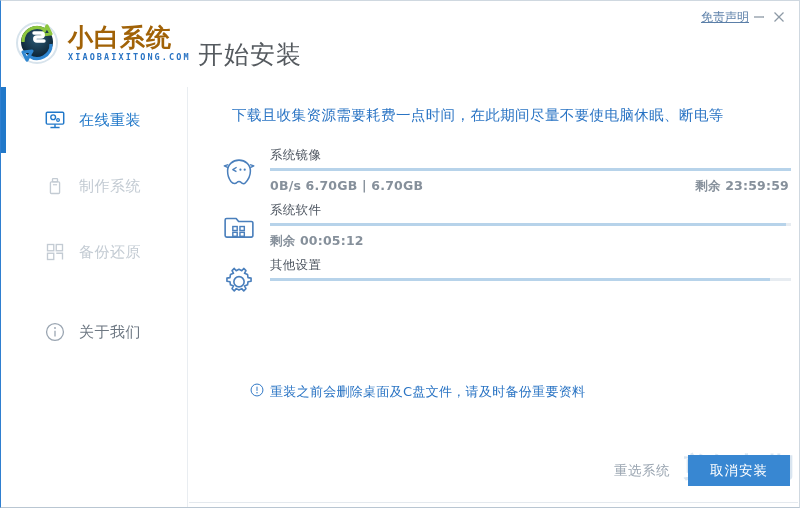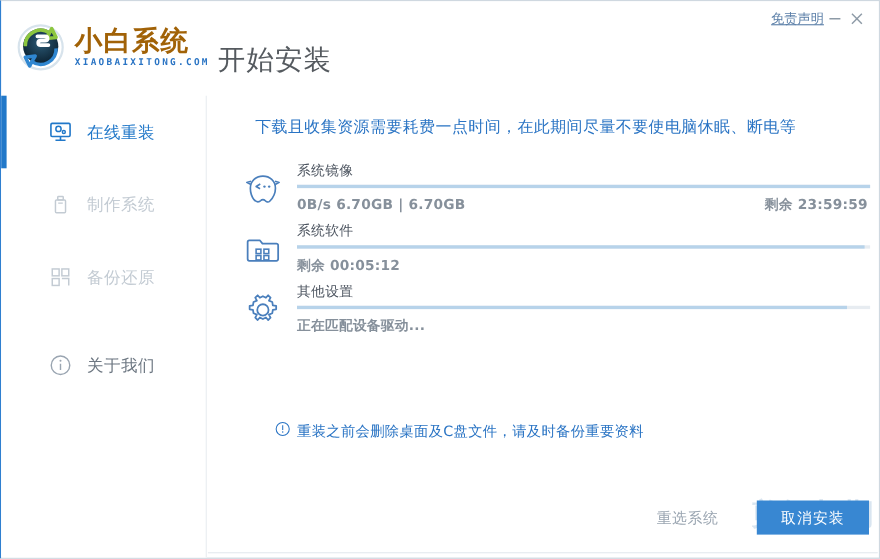--- a/index.html
+++ b/index.html
@@ -237,21 +237,20 @@
     color: #2a74c4;
   }
 
   
   .footer {
     position: absolute;
     right: 9px;
     bottom: 21px;
     display: flex;
     align-items: center;
-    gap: 17px;
   }
   .link-btn {
     font-size: 13.5px;
     color: #9aa5b1;
     cursor: pointer;
     margin-right: 18px;
     letter-spacing: 0.5px;
     font-family: "DejaVu Sans", "Liberation Sans", sans-serif;
   }
   .primary-btn {
@@ -446,24 +445,20 @@
             <g fill="none" stroke="currentColor" stroke-width="1.7" stroke-linejoin="round">
               <path d="M20 6.6 l2.9 1.5 2.1 -2.4 2.3 2.3 -1.5 2.9 3.2 1.3 0.5 3.2 3.2 0.5 v3.3 l-3.2 0.5 -0.5 3.2 -3.2 1.3 1.5 2.9 -2.3 2.3 -2.1 -2.4 -2.9 1.5 -2.9 -1.5 -2.1 2.4 -2.3 -2.3 1.5 -2.9 -3.2 -1.3 -0.5 -3.2 -3.2 -0.5 v-3.3 l3.2 -0.5 0.5 -3.2 3.2 -1.3 -1.5 -2.9 2.3 -2.3 2.1 2.4 Z"></path>
               <circle cx="20" cy="19.7" r="5.4"></circle>
             </g>
           </svg>
         </span>
         <div class="task-name">其他设置</div>
         <div class="bar-track">
           <div class="bar-fill" style="width: 96%;"></div>
         </div>
-        <div class="task-meta">
-          <span class="left">正在匹配设备驱动...</span>
-          <span class="right"></span>
-        </div>
       </div>
     </div>
 
     <div class="warn">
       <span class="warn-icon">
         <svg viewBox="0 0 16 16" width="14" height="14">
           <circle cx="8" cy="8" r="6.8" fill="none" stroke="currentColor" stroke-width="1.1"></circle>
           <line x1="8" y1="4.2" x2="8" y2="9" stroke="currentColor" stroke-width="1.1"></line>
           <circle cx="8" cy="11.2" r="0.8" fill="currentColor"></circle>
         </svg>

